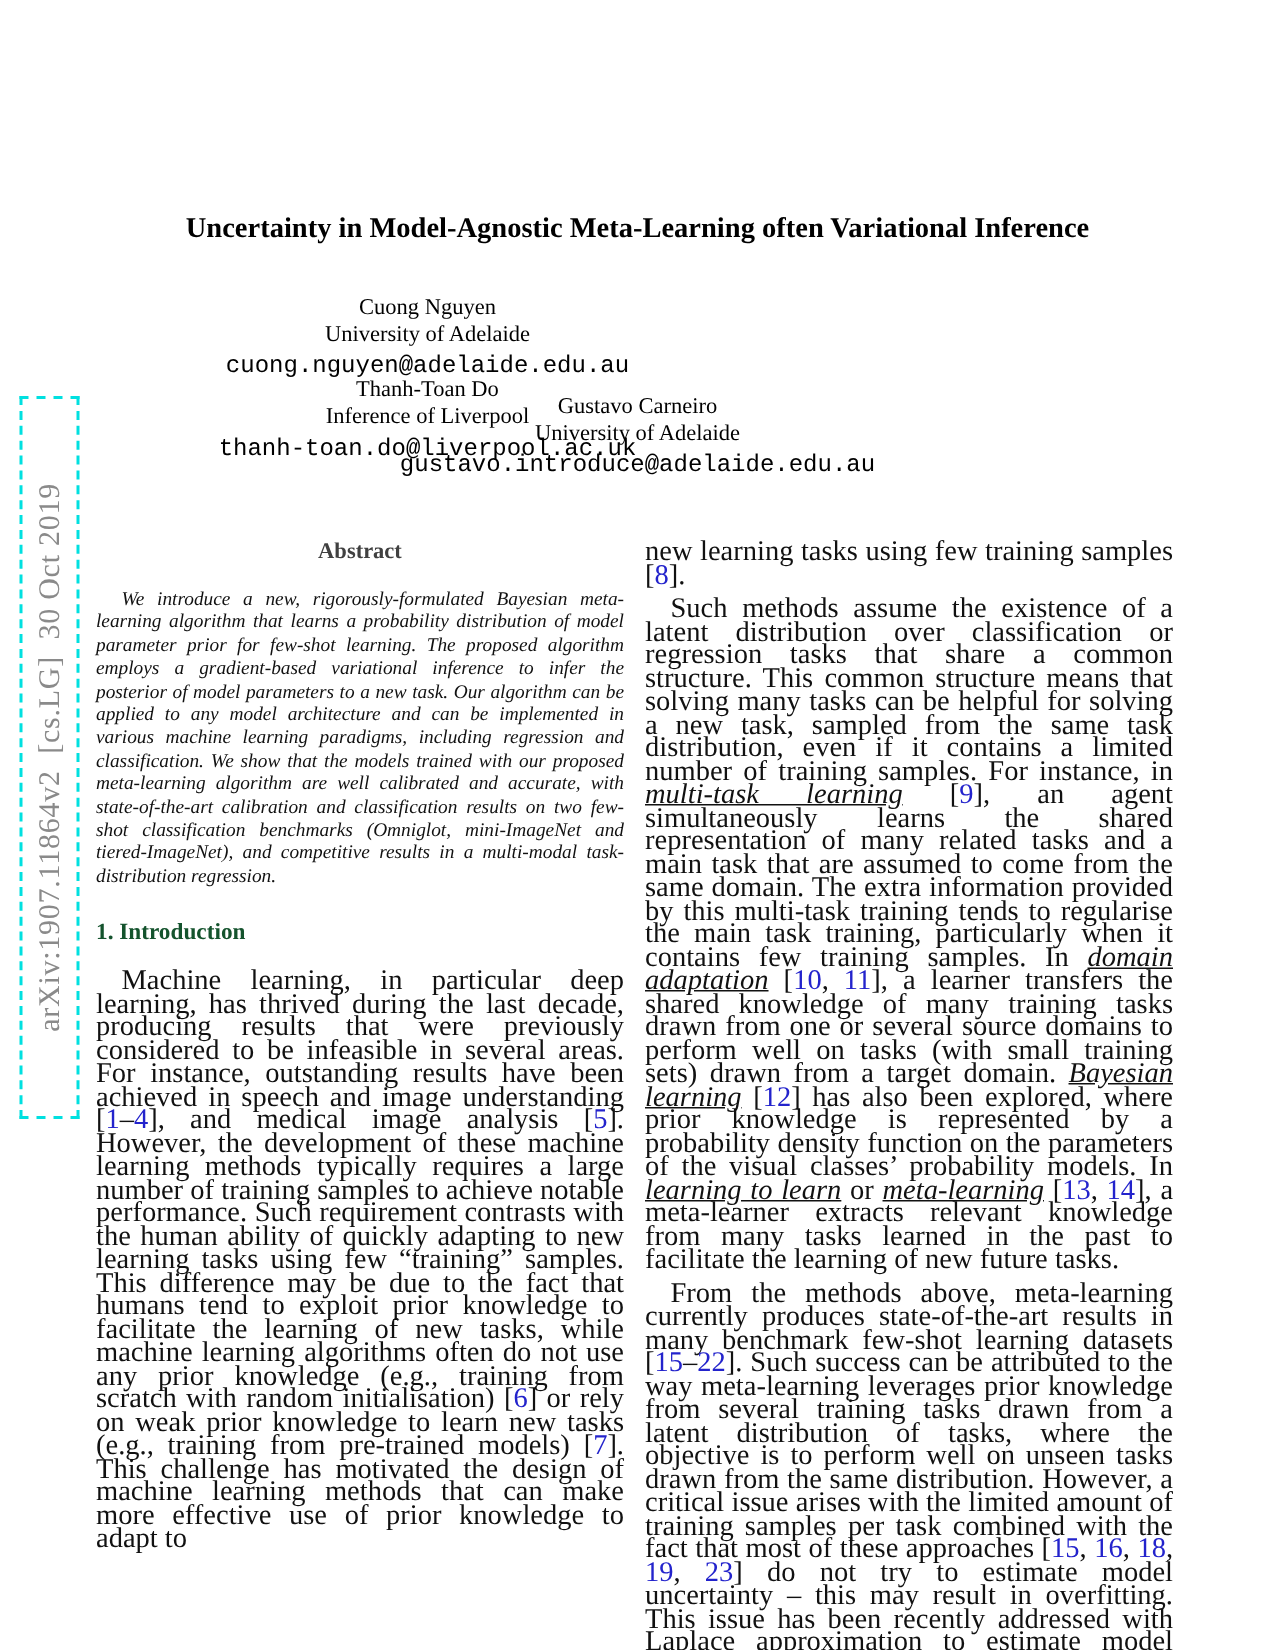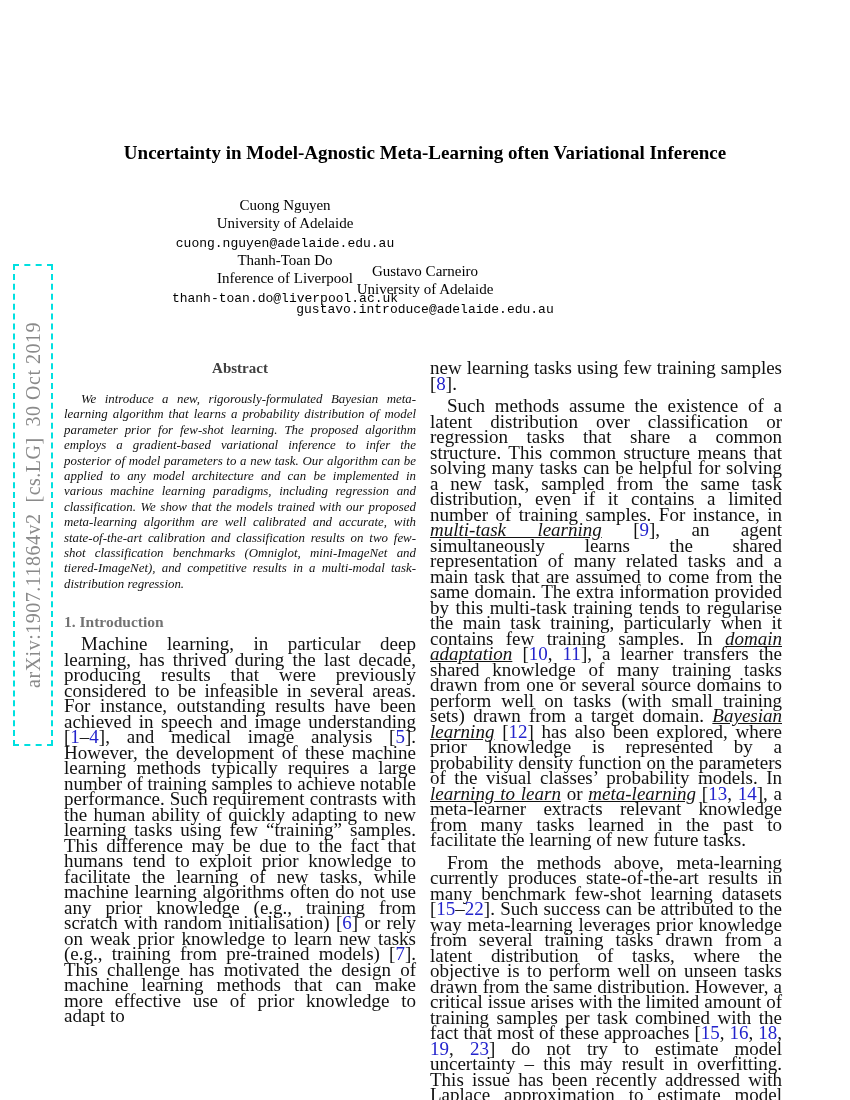--- a/index.html
+++ b/index.html
@@ -49,42 +49,42 @@
   .author-block-3 {
     position: absolute;
     left: 64px; right: 64px; top: 262px;
     text-align: center;
   }
   .author-name { font-size: 15px; line-height: 18px; color: #000; }
   .author-affil { font-size: 15px; line-height: 18px; color: #000; }
   .author-email {
     margin-top: 5px;
     font-family: "Liberation Mono", monospace;
-    font-size: 13px; line-height: 14px; color: #000;
+    font-size: 16px; line-height: 14px; color: #000;
   }
 
   
   .col { position: absolute; top: 360px; width: 352px; }
   .col-left  { left: 64px; }
   .col-right { left: 430px; }
 
   .abstract-heading {
     text-align: center;
     font-size: 15px; font-weight: bold; color: #404040;
     margin-bottom: 15px;
   }
   .abstract-text {
     font-style: italic;
     font-size: 12.9px; line-height: 15.4px;
     text-align: justify;
     text-indent: 17px;
   }
   .section-heading {
-    font-size: 15.5px; font-weight: bold; color: #737373;
-    margin-top: 21px; margin-bottom: 5px;
+    font-size: 15.5px; font-weight: bold; color: #14532d;
+    margin-top: 21px; margin-bottom: 15px;
   }
   .body-par {
     font-size: 19px; line-height: 15.5px;
     text-align: justify;
     margin-bottom: 7px;
   }
   .body-par.indented { text-indent: 17px; }
 
   .seg-i { font-style: italic; text-decoration: underline; }
   .seg-cite { color: #2323cc; }

